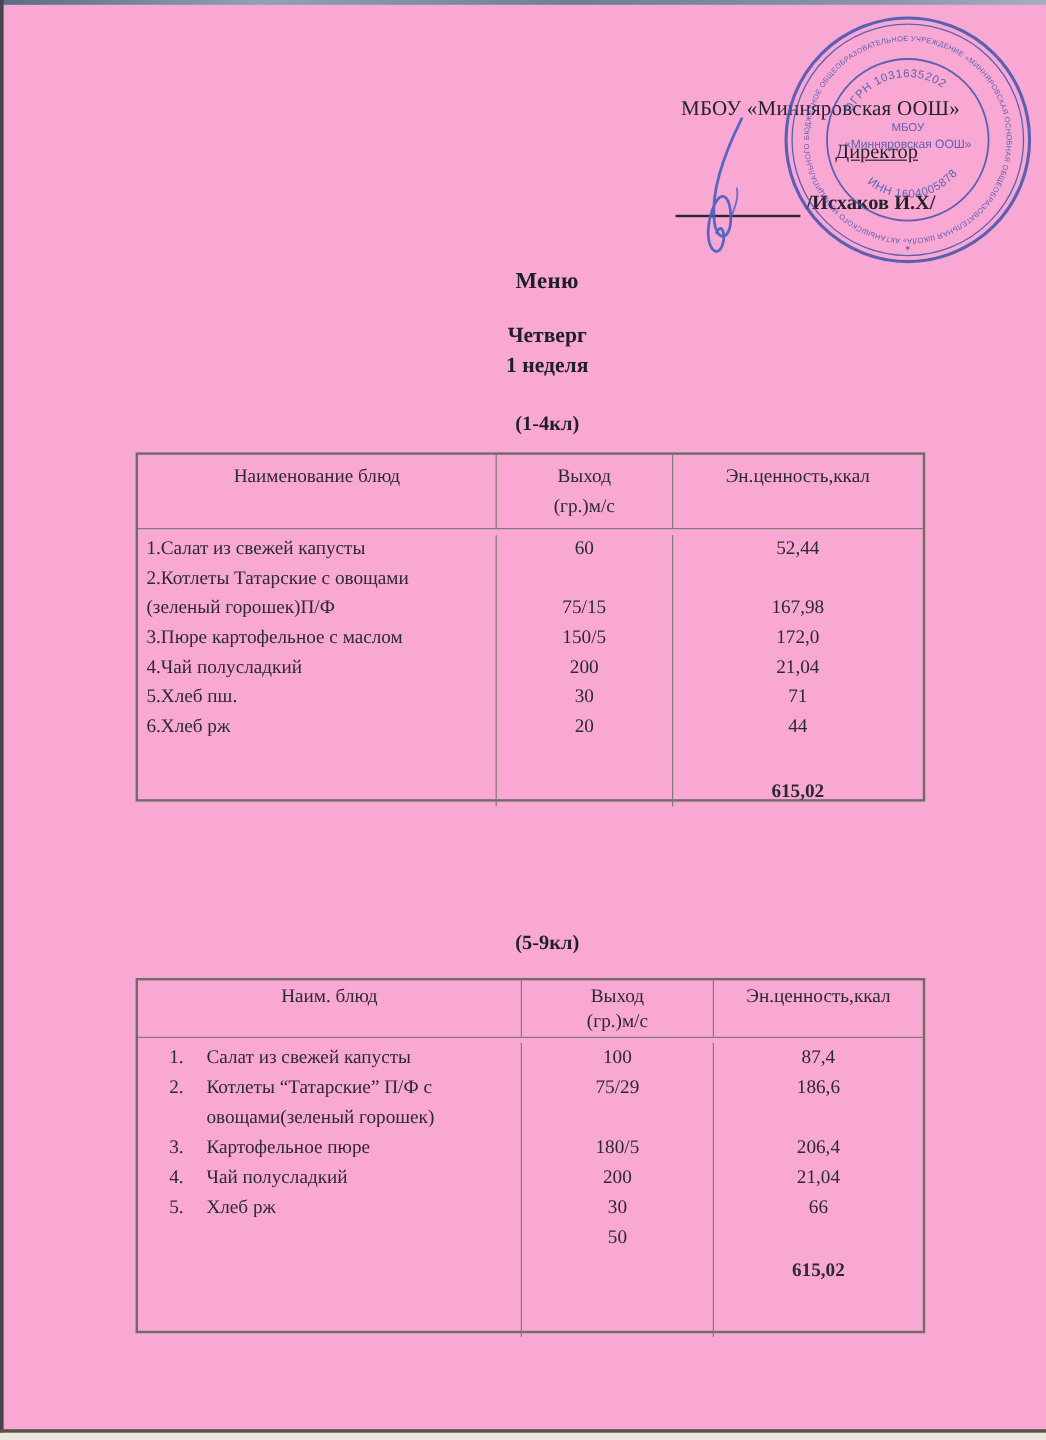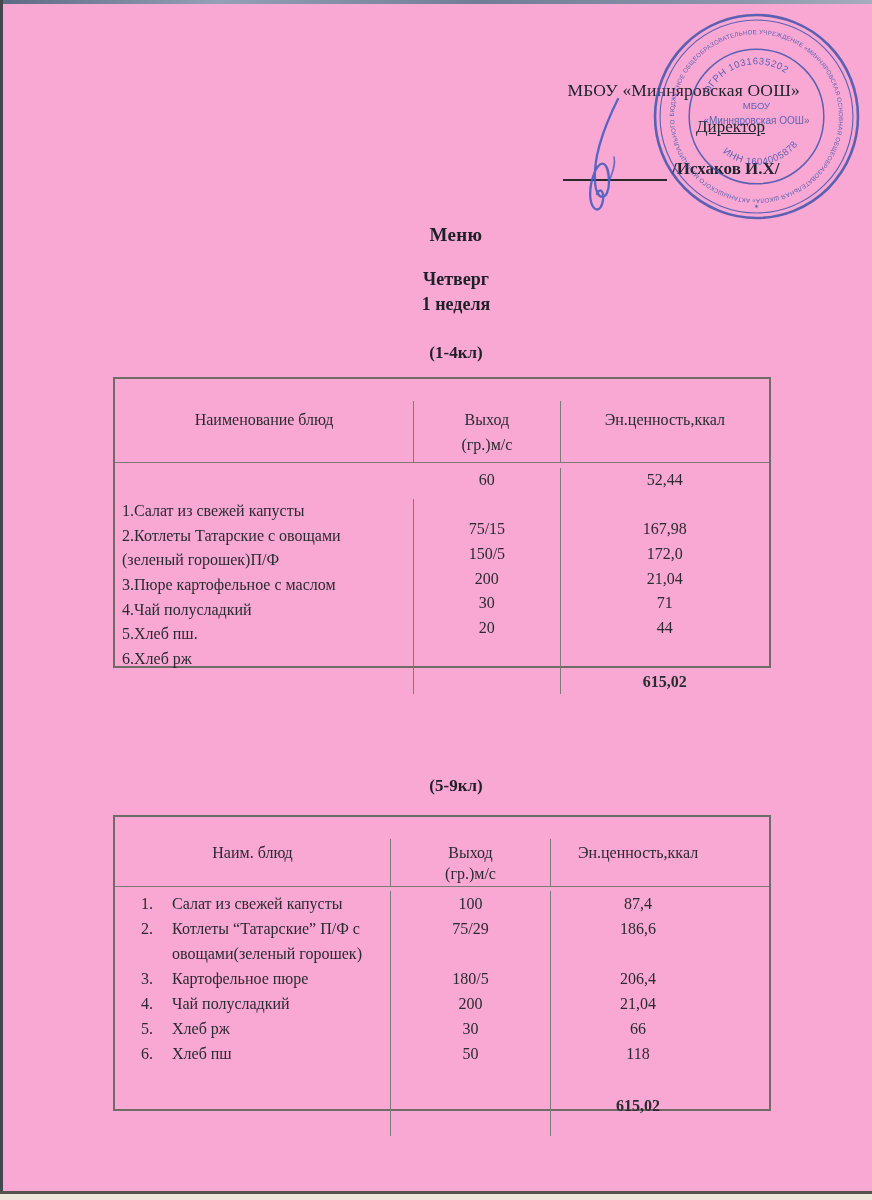--- a/index.html
+++ b/index.html
@@ -26,46 +26,46 @@
   
   .center-col { position:absolute; left:38px; width:836px; text-align:center; font-weight:bold; color:#1f1f28; }
   .menu-title { top:224px; font-size:19px; letter-spacing:.3px; }
   .menu-day   { top:269px; font-size:18px; }
   .menu-week  { top:294px; font-size:18px; }
   .grade-1    { top:343px; font-size:17px; }
   .grade-2    { top:776px; font-size:17px; }
 
   
   .menu-table { position:absolute; left:113px; width:658px; border:2px solid #6e6c67; box-sizing:border-box; background:transparent; }
-  .menu-table .thead { display:flex; border-bottom:1px solid #7d7b76;margin-top:22px; }
+  .menu-table .thead { display:flex; border-bottom:1px solid #7d7b76; }
   .menu-table .tbody { display:flex; }
   .menu-table .cell { box-sizing:border-box; }
   .menu-table .bR { border-right:1px solid #7d7b76; }
   .ctr { text-align:center; }
   .ln { white-space:nowrap; overflow:hidden; }
   .num { display:inline-block; width:31px; }
   .total { font-weight:bold; }
 
   .t1 { top:377px; height:291px; font-size:16px; }
   .t1 .thead { height:61px; }
   .t1 .th { padding-top:6px; line-height:25px; }
   .t1 .tbody { height:226px; padding-top:5px; }
   .t1 .ln { height:24.7px; line-height:24.7px; }
   .t1 .c1 { width:300px; }
   .t1 .c2 { width:147px; }
   .t1 .c3 { width:209px; }
-  .t1 .tbody .c1 { padding-left:7px;margin-top:31px; }
+  .t1 .tbody .c1 { padding-left:7px; }
   .t1 .total { margin-top:29px; line-height:24.7px; }
 
   .t2 { top:815px; height:296px; font-size:16px; }
   .t2 .thead { height:47px; }
   .t2 .th { padding-top:3px; line-height:21px; }
   .t2 .tbody { height:245px; padding-top:4px; }
   .t2 .ln { height:25px; line-height:25px; }
-  .t2 .c1 { width:276px; }
+  .t2 .c1 { width:320px; }
   .t2 .c2 { width:160px; }
   .t2 .c3 { width:174px; }
   .t2 .tbody .c1 { padding-left:26px; }
   .t2 .total { margin-top:27px; line-height:25px; }
 </style>
 </head>
 <body>
 
 <div class="page">
 
@@ -180,21 +180,20 @@
           <div class="ln"><span class="num">2.</span><span>Котлеты “Татарские” П/Ф с</span></div>
 
           <div class="ln"><span class="num"></span><span>овощами(зеленый горошек)</span></div>
 
           <div class="ln"><span class="num">3.</span><span>Картофельное пюре</span></div>
 
           <div class="ln"><span class="num">4.</span><span>Чай полусладкий</span></div>
 
           <div class="ln"><span class="num">5.</span><span>Хлеб рж</span></div>
 
-          <div class="ln"><span class="num">6.</span><span>Хлеб пш</span></div>
         </div>
       <div class="cell c2 bR ctr">
         <div>
 
         <div class="ln">100</div>
             <div class="ln">75/29</div>
             <div class="ln"></div>
             <div class="ln">180/5</div>
             <div class="ln">200</div>
             <div class="ln">30</div>
@@ -203,20 +202,19 @@
       </div>
       <div class="cell c3 ctr">
         <div>
 
         <div class="ln">87,4</div>
             <div class="ln">186,6</div>
             <div class="ln"></div>
             <div class="ln">206,4</div>
             <div class="ln">21,04</div>
             <div class="ln">66</div>
-            <div class="ln">118</div>
           </div>
         <div class="total">615,02</div>
       </div>
     </div>
   </div>
 
 </div>
 
 </body></html>

